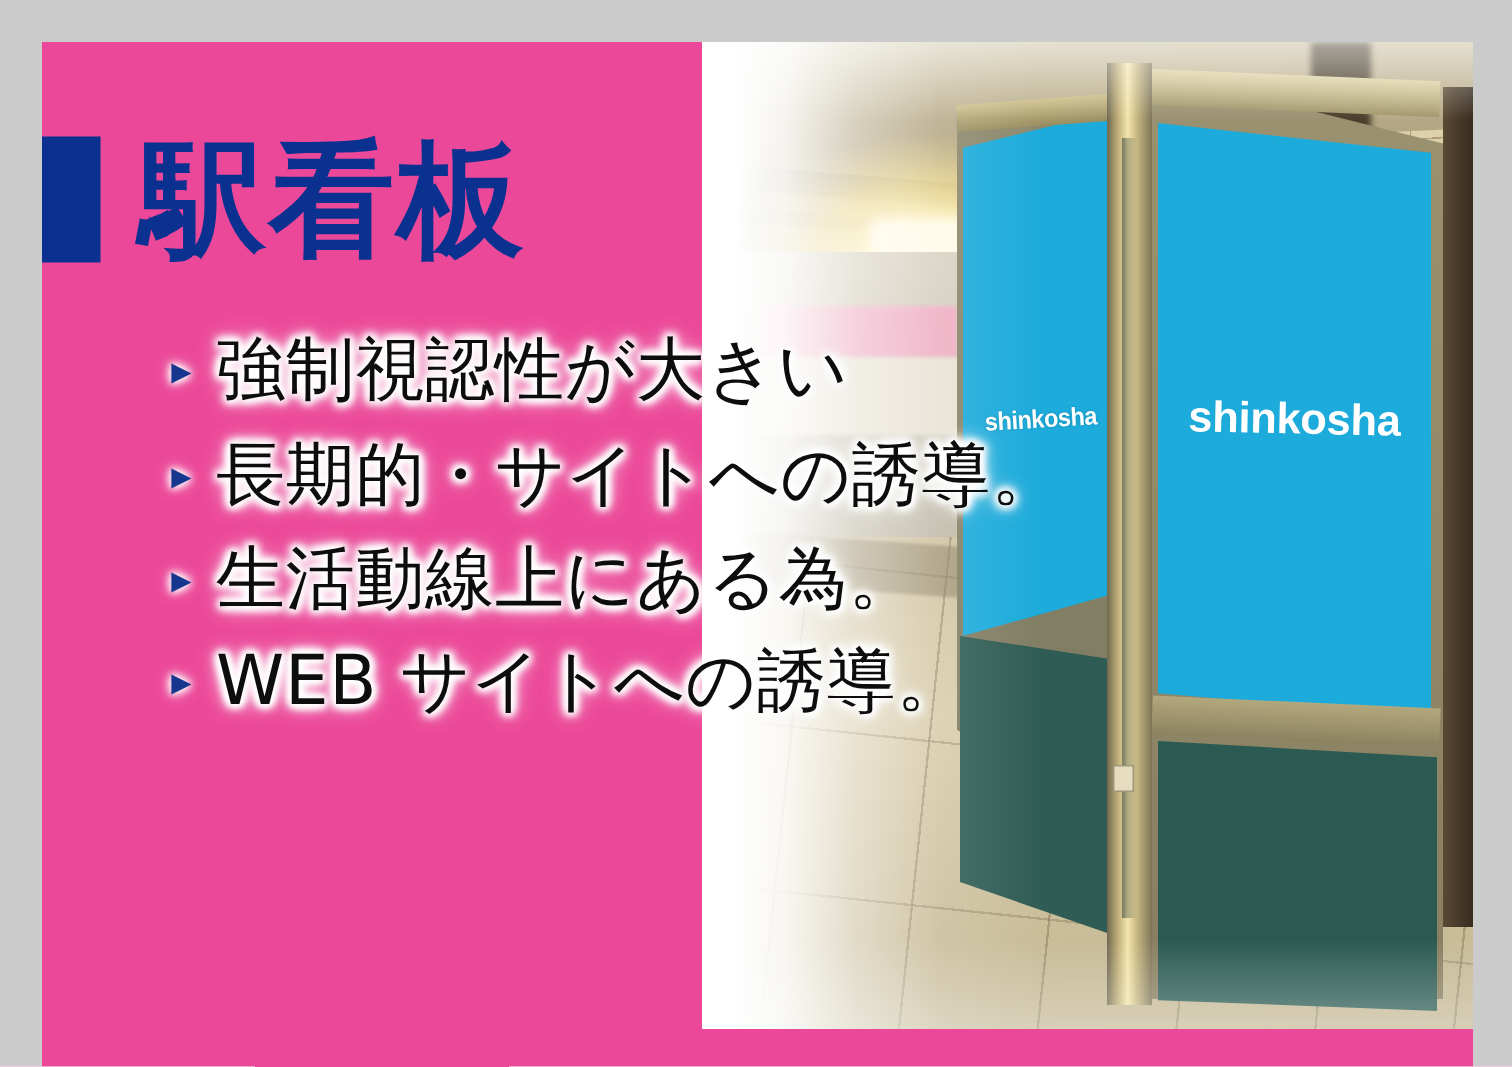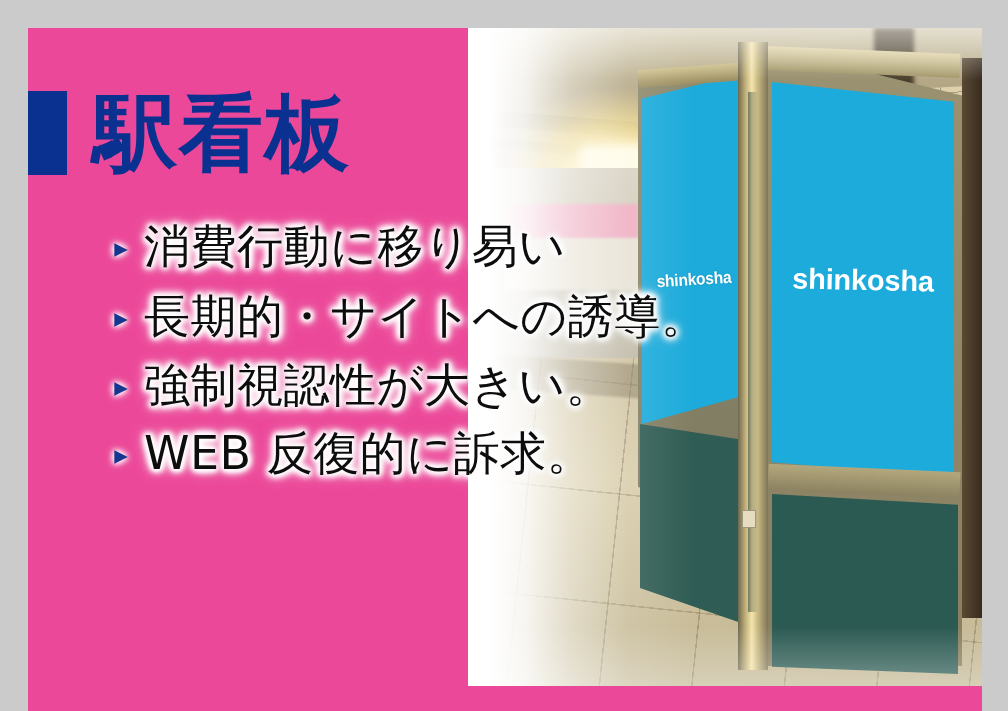--- a/index.html
+++ b/index.html
@@ -471,41 +471,41 @@
     <div class="title-row">
       <div class="title-square"></div>
       <div class="title-text">駅看板</div>
     </div>
 
     <div class="bullets">
 
       <div class="bullet b1">
         <span class="bullet-marker">▸</span>
         <span class="bullet-text">
-          <span>消費行動に移り易い</span>
+          <span>強制視認性が大きい</span>
         </span>
       </div>
 
       <div class="bullet b2">
         <span class="bullet-marker">▸</span>
         <span class="bullet-text">
           <span>長期的・サイトへの誘導。</span>
         </span>
       </div>
 
       <div class="bullet b3">
         <span class="bullet-marker">▸</span>
         <span class="bullet-text">
-          <span>強制視認性が大きい。</span>
+          <span>生活動線上にある為。</span>
         </span>
       </div>
 
       <div class="bullet b4">
         <span class="bullet-marker">▸</span>
         <span class="bullet-text">
-          <span>WEB 反復的に訴求。</span>
+          <span>WEB サイトへの誘導。</span>
         </span>
       </div>
 
     </div>
 
   </div>
 </div>
 
 </body></html>

